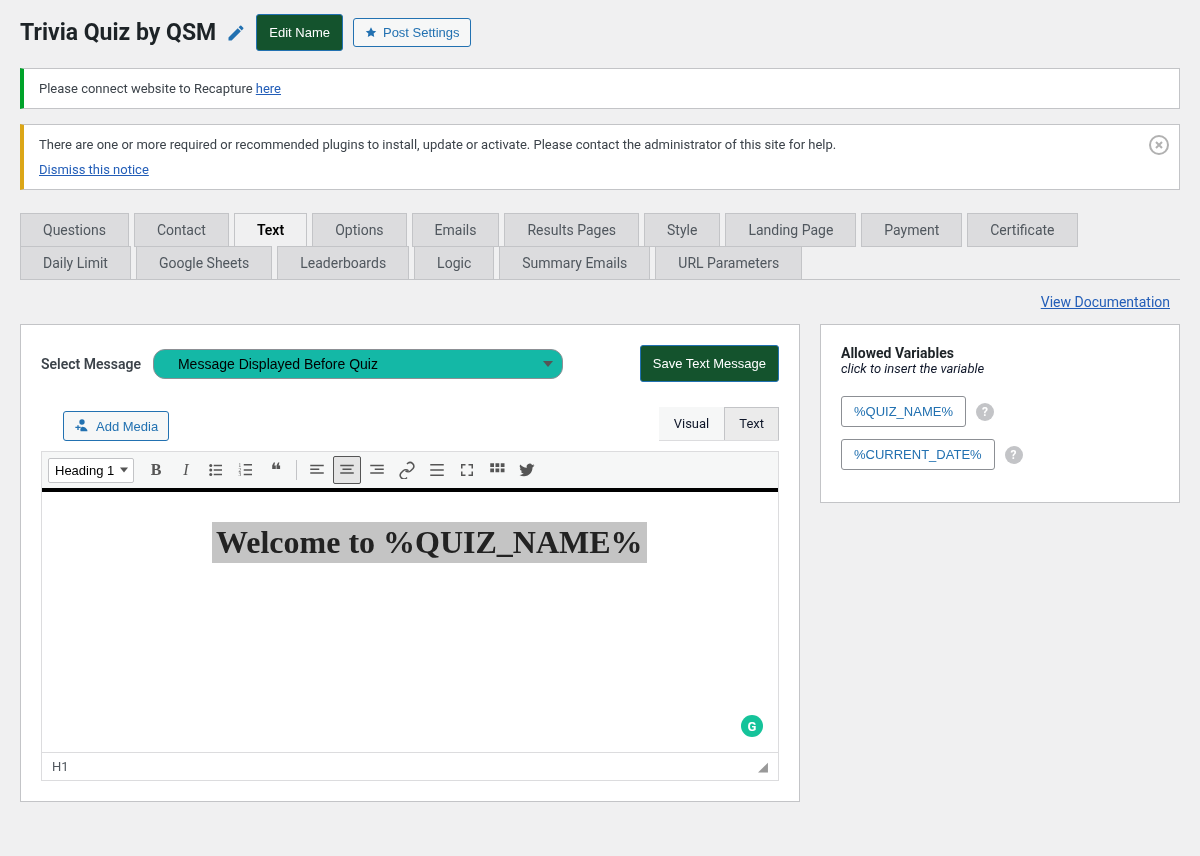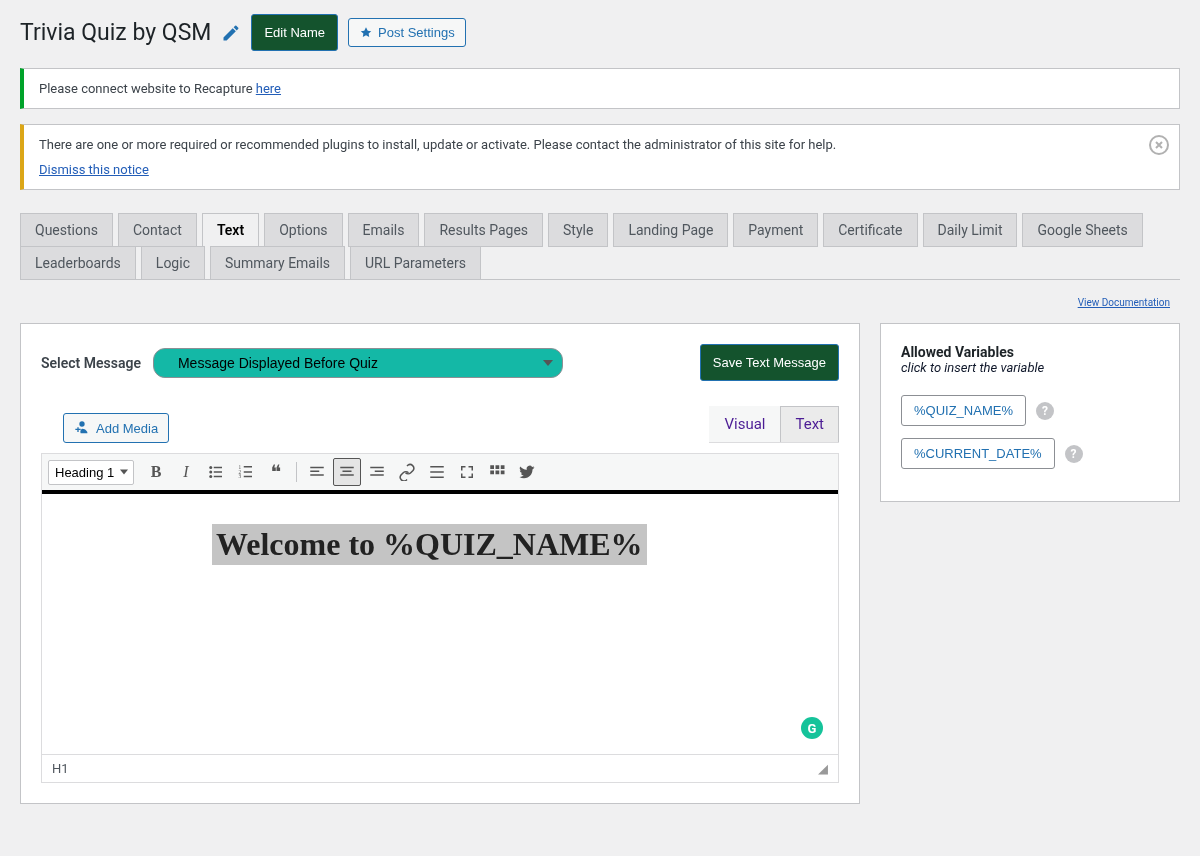--- a/index.html
+++ b/index.html
@@ -1,54 +1,54 @@
 <!DOCTYPE html>
 <html><head>
 <meta charset="utf-8">
 <style>
 * { box-sizing: border-box; margin: 0; padding: 0; }
 body { font-family: -apple-system, BlinkMacSystemFont, "Segoe UI", Roboto, sans-serif; font-size: 13px; color: #3c434a; background: #f0f0f1; }
 .wrap { padding: 10px 20px 20px; }
 .header-row { display: flex; align-items: center; gap: 10px; padding: 4px 0 12px; }
-.page-title { font-size: 23px; font-weight: 400; color: #1d2327; }
+.page-title { font-size: 23px; font-weight: 700; color: #1d2327; }
 .icon-edit { width: 20px; height: 20px; fill: #2271b1; }
 .btn-primary { background: #14532d; color: #fff; border: 1px solid #2271b1; border-radius: 3px; padding: 10px 12px; font-size: 13px; cursor: pointer; }
 .btn-secondary { background: #f6f7f7; color: #2271b1; border: 1px solid #2271b1; border-radius: 3px; padding: 6px 10px; font-size: 13px; cursor: pointer; display: inline-flex; align-items: center; gap: 5px; }
 .btn-secondary svg { width: 14px; height: 14px; fill: #2271b1; }
 
 .notice { background: #fff; border: 1px solid #c3c4c7; border-left-width: 4px; margin: 5px 0 15px; padding: 12px 15px; position: relative; }
 .notice-info { border-left-color: #00a32a; }
 .notice-warn { border-left-color: #dba617; }
 .notice a { color: #235eb8; text-decoration: underline; }
 .notice-dismiss { position: absolute; right: 10px; top: 10px; width: 20px; height: 20px; cursor: pointer; color: #787c82; }
 
 .nav-tabs { border-bottom: 1px solid #c3c4c7; display: flex; flex-wrap: wrap; gap: 0; padding-top: 8px; }
-.nav-tab { background: #dcdcde; border: 1px solid #c3c4c7; color: #50575e; padding: 8px 14px; font-size: 14px; margin-right: 5px; margin-bottom: -1px; cursor: pointer; }
+.nav-tab { background: #dcdcde; border: 1px solid #c3c4c7; color: #50575e; padding: 8px 22px; font-size: 14px; margin-right: 5px; margin-bottom: -1px; cursor: pointer; }
 .nav-tab.active { background: #f0f0f1; border-bottom-color: #f0f0f1; color: #000; font-weight: 600; }
 
 .doc-link { text-align: right; padding: 14px 10px; }
-.doc-link a { color: #235eb8; text-decoration: underline; font-size: 10px; }
+.doc-link a { color: #235eb8; text-decoration: underline; font-size: 14px; }
 
 .columns { display: flex; gap: 20px; align-items: flex-start; }
 .col-main { flex: 1; background: #fff; border: 1px solid #c3c4c7; padding: 20px; }
-.col-side { width: 300px; background: #fff; border: 1px solid #c3c4c7; padding: 20px; }
+.col-side { width: 360px; background: #fff; border: 1px solid #c3c4c7; padding: 20px; }
 
 .select-row { display: flex; align-items: center; gap: 12px; margin-bottom: 25px; }
 .select-label { font-weight: 600; font-size: 14px; }
 .select-box { flex: 1; max-width: 410px; padding: 6px 28px 6px 24px; border: 1px solid #8c8f94; border-radius: 12px; font-size: 14px; background: #14b8a6; appearance: none; position: relative; }
 .select-wrap { position: relative; flex: 1; max-width: 410px; }
 .select-wrap::after { content: ""; position: absolute; right: 10px; top: 50%; width: 0; height: 0; border-left: 5px solid transparent; border-right: 5px solid transparent; border-top: 6px solid #555; transform: translateY(-50%); pointer-events: none; }
 .save-btn { margin-left: auto; }
 
 .media-btn { border: 1px solid #2271b1; background: #f6f7f7; color: #2271b1; padding: 6px 10px; border-radius: 3px; font-size: 13px; cursor: pointer; display: inline-flex; align-items: center; gap: 6px; }
 .media-btn svg { width: 16px; height: 16px; fill: #2271b1; }
 
 .editor-wrap { border: 1px solid #dcdcde; margin-top: 10px; }
 .editor-tabs { display: flex; justify-content: flex-end; border-bottom: 1px solid #dcdcde; background: #f6f7f7; }
-.editor-tab { padding: 8px 14px; font-size: 15px; color: #4c1d95; cursor: pointer; border: 1px solid transparent; }
+.editor-tab { padding: 8px 14px; font-size: 13px; color: #0f172a; cursor: pointer; border: 1px solid transparent; }
 .editor-tab.active { background: #ebebeb; border: 1px solid #c3c4c7; border-bottom: none; }
 .editor-top { display: flex; justify-content: space-between; align-items: flex-end; padding-left: 22px; }
 
 .toolbar { background: #f6f7f7; border-bottom: 4px solid #000000; padding: 4px 6px; display: flex; align-items: center; gap: 2px; }
 .format-select { border: 1px solid #c3c4c7; background: #fff; padding: 4px 18px 4px 6px; font-size: 13px; border-radius: 2px; appearance: none; position: relative; }
 .format-wrap { position: relative; display: inline-block; margin-right: 6px; }
 .format-wrap::after { content: ""; position: absolute; right: 6px; top: 50%; width: 0; height: 0; border-left: 4px solid transparent; border-right: 4px solid transparent; border-top: 5px solid #555; transform: translateY(-50%); pointer-events: none; }
 .tb-btn { width: 28px; height: 28px; display: inline-flex; align-items: center; justify-content: center; cursor: pointer; color: #555; border-radius: 2px; font-family: Georgia, serif; }
 .tb-btn.active { border: 1px solid #555; background: #e5e5e5; }
 .tb-btn svg { width: 18px; height: 18px; fill: #555; }

